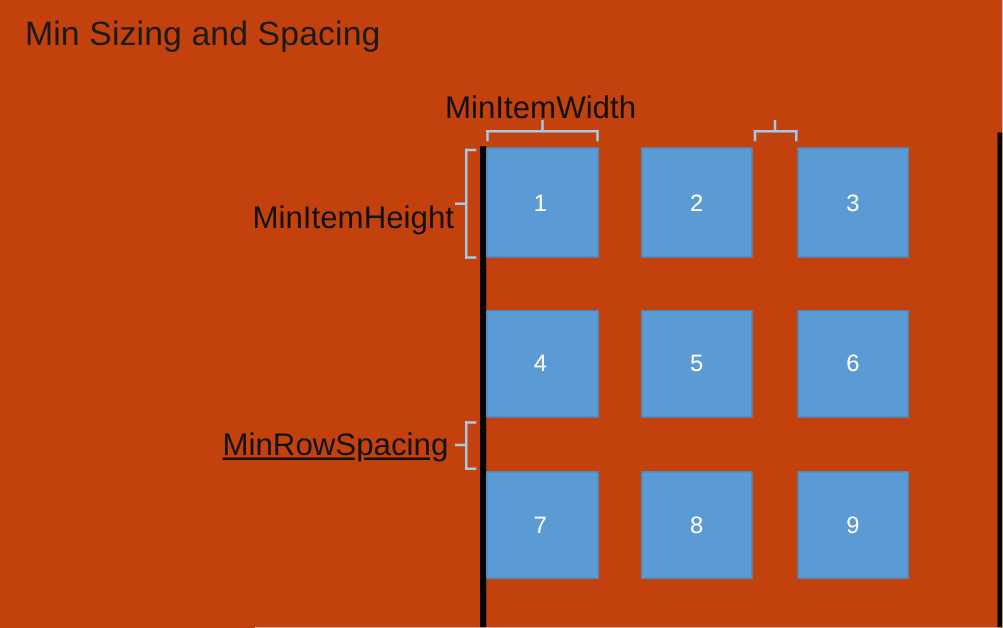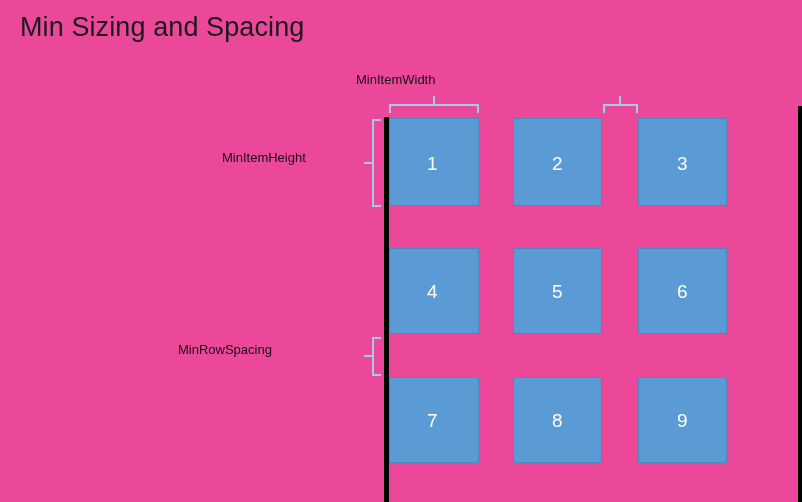--- a/index.html
+++ b/index.html
@@ -7,21 +7,21 @@
     padding: 0;
     background: #ffffff;
   }
   body {
     font-family: "Liberation Sans", sans-serif;
   }
   #slide {
     position: relative;
     width: 802px;
     height: 502px;
-    background: #ec4899;
+    background: #c2410c;
     overflow: hidden;
   }
   .title {
     position: absolute;
     left: 20px;
     top: 12px;
     font-size: 27px;
     font-weight: normal;
     color: #1a1a1a;
     letter-spacing: 0.1px;
@@ -53,21 +53,21 @@
   }
   .item-label {
     position: absolute;
     color: #ffffff;
     font-size: 19px;
     line-height: 1;
   }
   
   .callout {
     position: absolute;
-    font-size: 13px;
+    font-size: 25px;
     color: #111111;
     white-space: nowrap;
     text-align: right;
   }
   
   .bracket {
     position: absolute;
     border-color: #a8c8e8;
     border-style: solid;
     box-sizing: border-box;
@@ -103,25 +103,25 @@
   <div class="rail rail-left"></div>
   <div class="rail rail-right"></div>
 
   <div class="callout" style="left:356px; top:72px;">MinItemWidth</div>
   <div class="bracket bracket-h" style="left:389px; top:104px; width:90px;"></div>
   <div class="tick tick-v" style="left:433px; top:96px;"></div>
 
   <div class="bracket bracket-h" style="left:603px; top:104px; width:35px;"></div>
   <div class="tick tick-v" style="left:619px; top:96px;"></div>
 
-  <div class="callout" style="left:202px; top:150px;margin-left:20px;">MinItemHeight</div>
+  <div class="callout" style="left:202px; top:160px;">MinItemHeight</div>
   <div class="bracket bracket-v" style="left:372px; top:119px; height:88px;"></div>
   <div class="tick tick-h" style="left:364px; top:162px;"></div>
 
-  <div class="callout" style="left:178px; top:342px;">MinRowSpacing</div>
+  <div class="callout" style="left:178px; top:342px;text-decoration:underline;">MinRowSpacing</div>
   <div class="bracket bracket-v" style="left:372px; top:337px; height:39px;"></div>
   <div class="tick tick-h" style="left:364px; top:355px;"></div>
 
   <div class="item" style="left:389px; top:118px; width:90px; height:88px;"></div>
   <div class="item-label" style="left:427px; top:154px;">1</div>
 
   <div class="item" style="left:513px; top:118px; width:89px; height:88px;"></div>
   <div class="item-label" style="left:552px; top:154px;">2</div>
 
   <div class="item" style="left:638px; top:118px; width:89px; height:88px;"></div>

